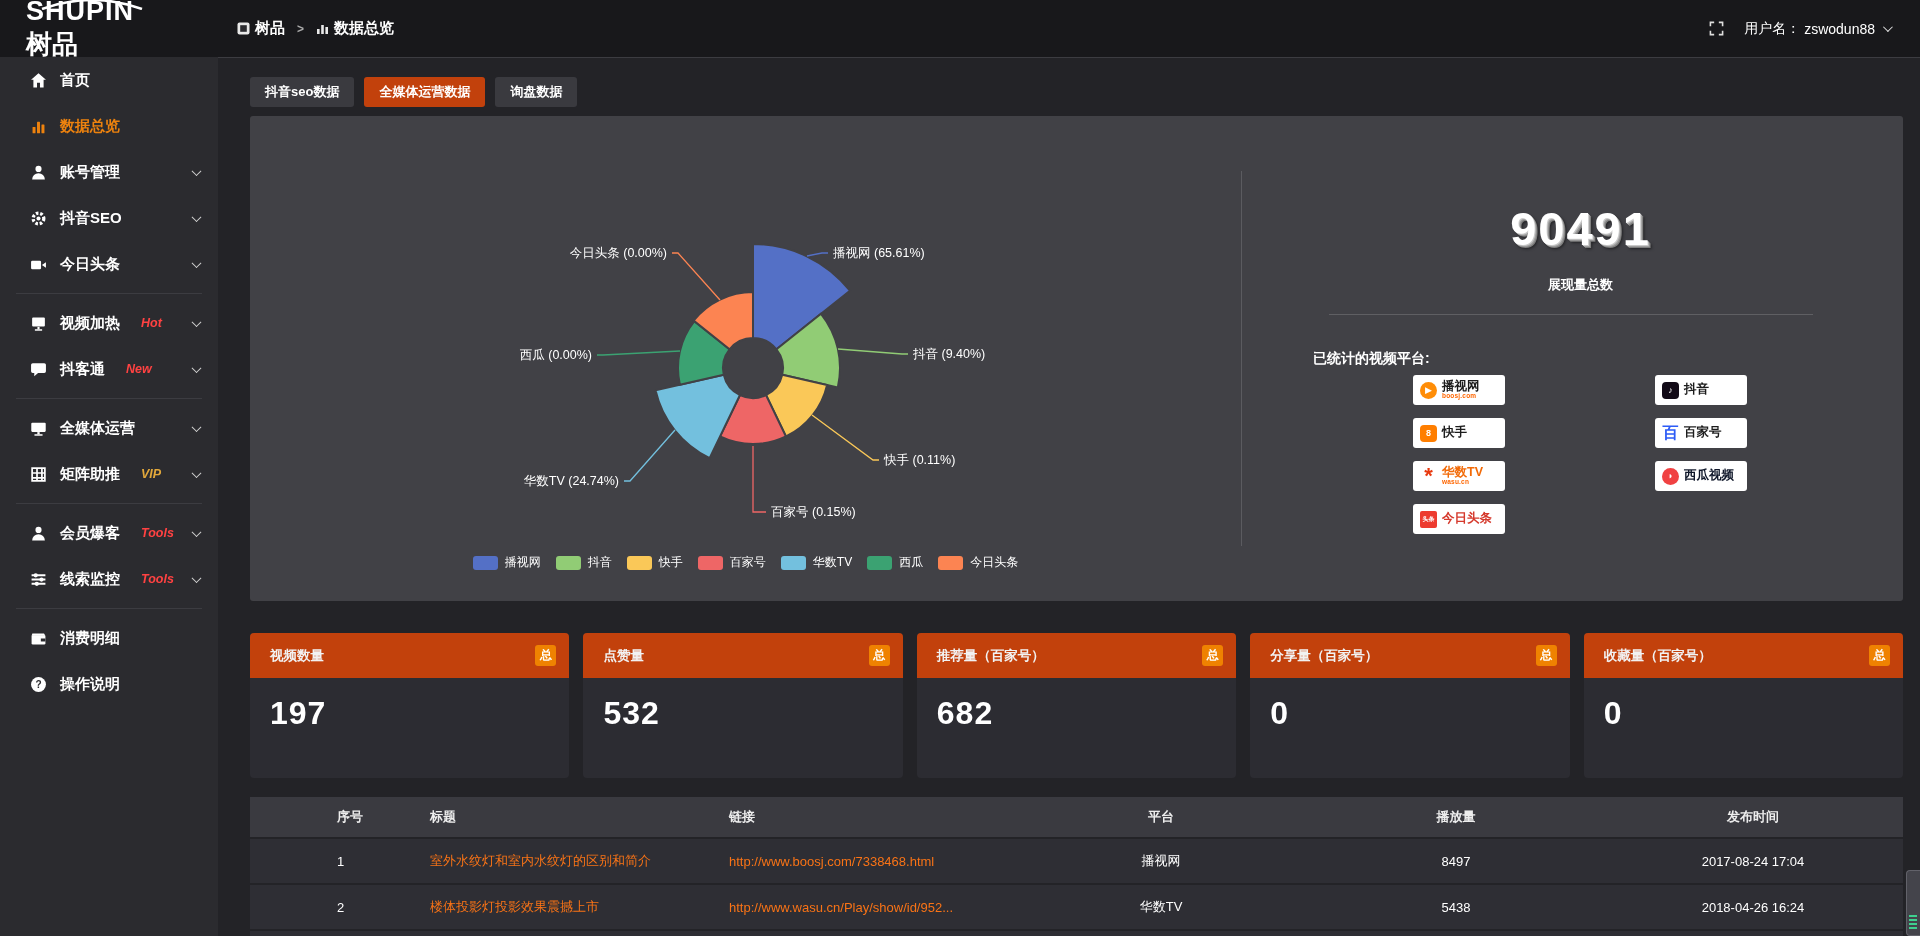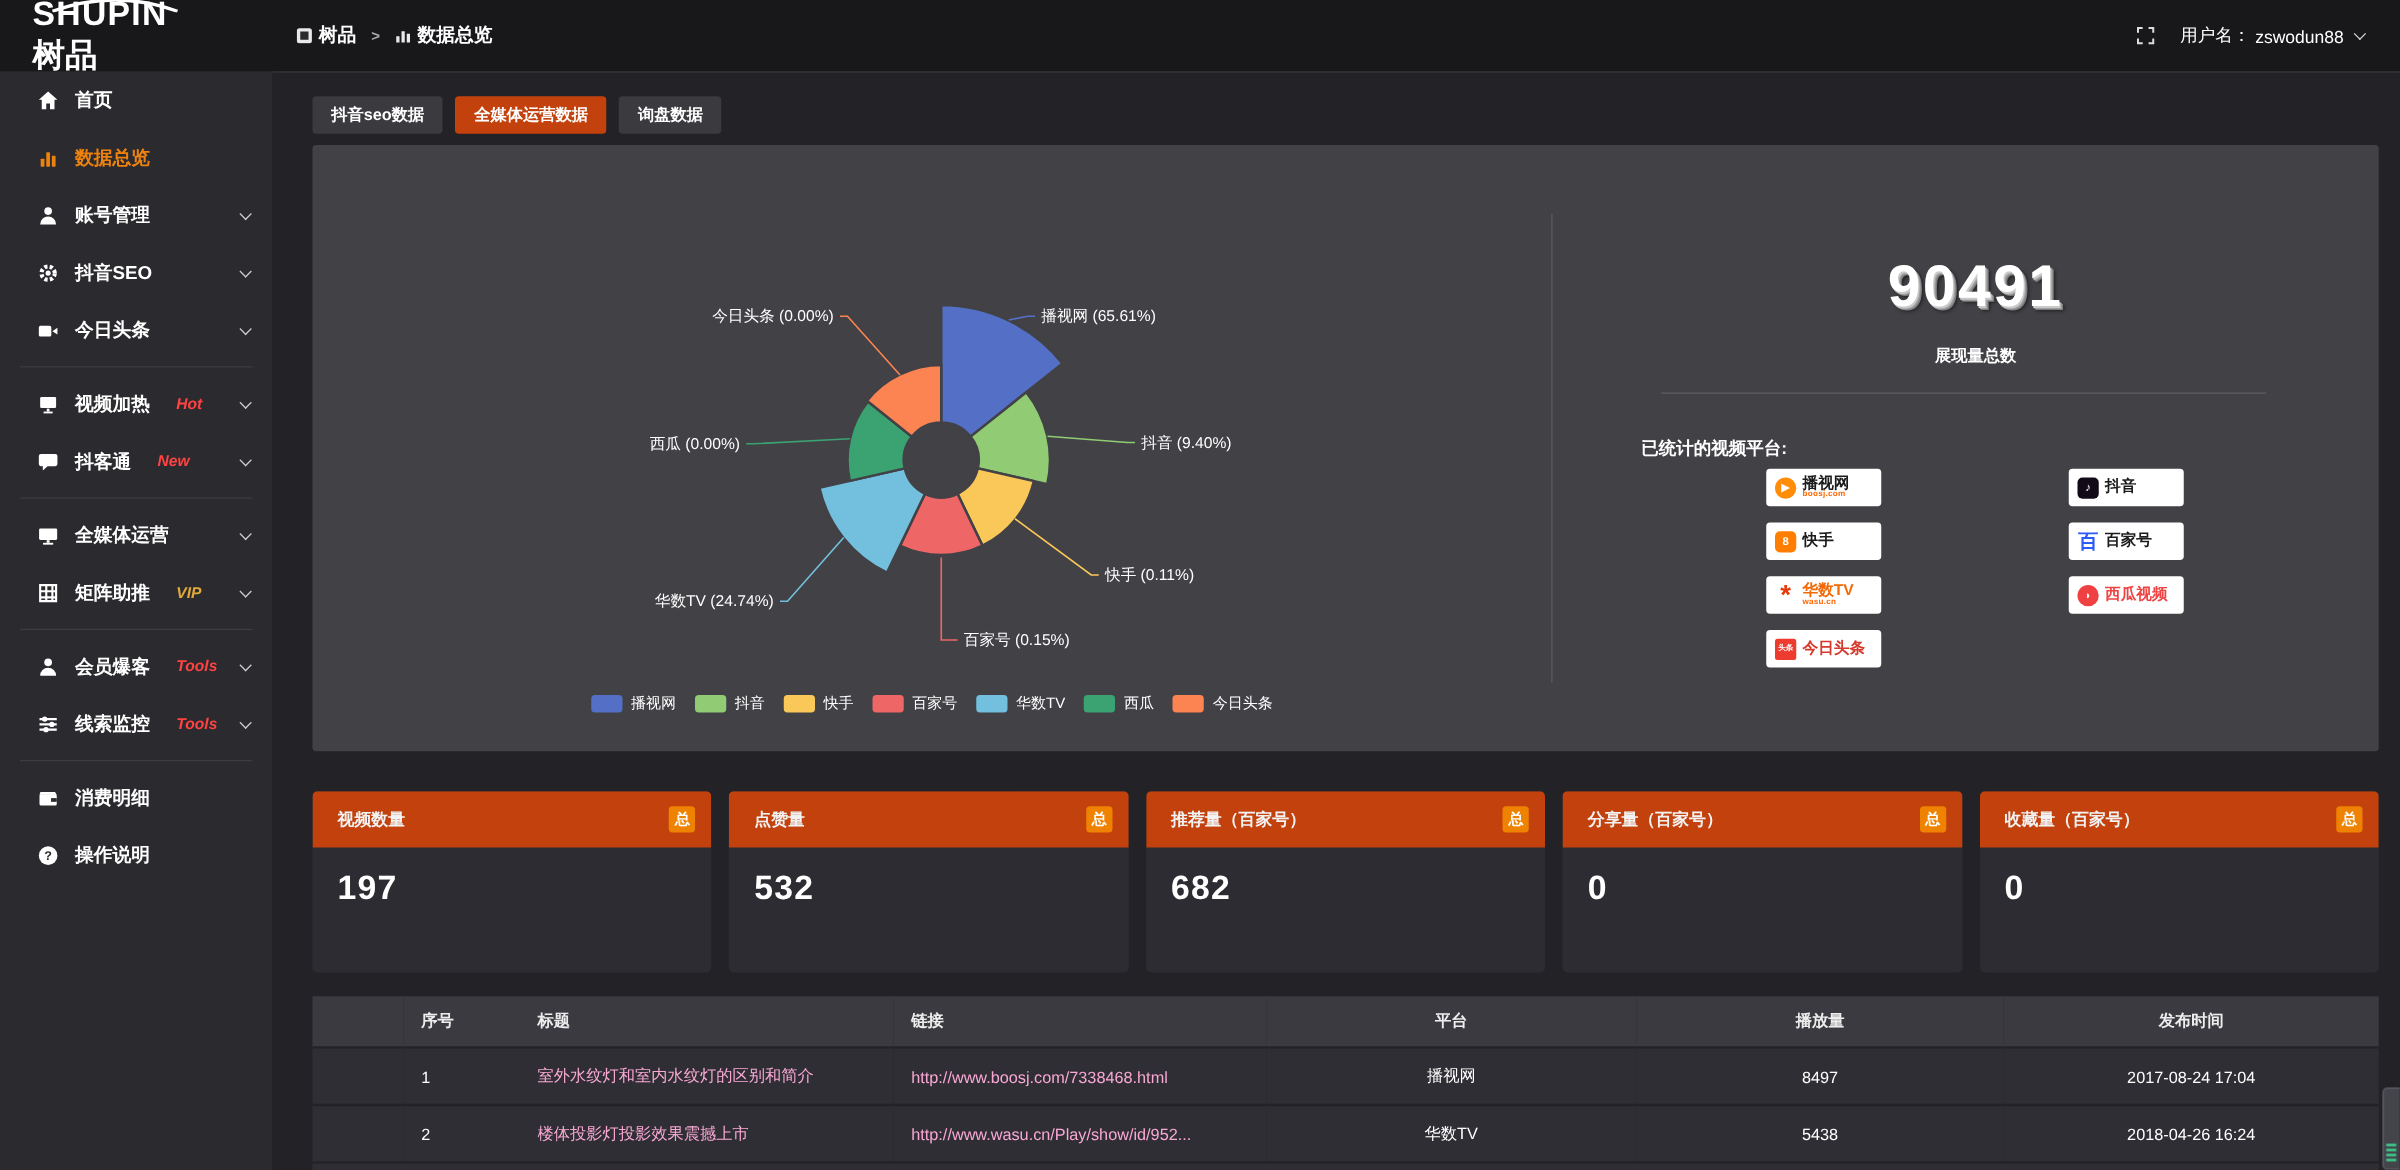--- a/index.html
+++ b/index.html
@@ -72,30 +72,30 @@
   .pf-name { font-size:12.5px; font-weight:800; line-height:1.05; display:flex; flex-direction:column; }
   .pf-sub { font-size:6.5px; font-weight:700; color:#f60; letter-spacing:.2px; }
 
   
   .cards { display:flex; gap:14px; margin-top:32px; }
   .card { flex:1; height:145px; border-radius:4px; overflow:hidden; background:#2c2c32; }
   .card-hd { height:45px; background:#c2410c; display:flex; align-items:center; justify-content:space-between;
     padding:0 13px 0 20px; font-size:13.5px; font-weight:700; color:#f2f2f2; }
   .badge-total { width:21px; height:21px; background:#ef8201; border-radius:3px; color:#fff; font-size:12px;
     font-weight:700; display:flex; align-items:center; justify-content:center; cursor:pointer; }
-  .card-val { padding:17px 0 0 20px; font-size:27px; font-weight:700; letter-spacing:1px; }
+  .card-val { padding:17px 0 0 20px; font-size:32px; font-weight:700; letter-spacing:1px; }
 
   
   .tbl { width:1653px; margin-top:19px; border-collapse:separate; border-spacing:0; table-layout:fixed; }
   .tbl th { background:#3a3a40; height:42px; font-size:13px; font-weight:700; color:#ededed;
     border-bottom:2px solid #232327; }
   .tbl td { background:#2e2e34; height:46px; font-size:13px; color:#fff; border-bottom:2px solid #232327; }
   .cell-left { text-align:left; padding-left:14px; }
   .cell-center { text-align:center; }
-  .link { color:#f9a8d4; cursor:pointer; overflow:hidden; white-space:nowrap; text-overflow:ellipsis; display:block; }
+  .link { color:#f97316; cursor:pointer; overflow:hidden; white-space:nowrap; text-overflow:ellipsis; display:block; }
   .cb { width:15px; height:15px; background:#fff; border-radius:2px; margin:0 auto; cursor:pointer; }
 
   
   .float-widget { position:fixed; right:0; top:870px; width:14px; height:66px; background:#44444b;
     border:1px solid #62626a; border-right:none; border-radius:4px 0 0 4px; cursor:pointer; }
   .eq { position:absolute; bottom:6px; left:2px; }
   .eq div { width:8px; height:2px; background:#3ed08e; margin-top:2px; }
 </style>
 </head>
 <body>
@@ -366,21 +366,21 @@
           <div class="pf-badge">
             <span class="pic pic-bai">百</span>
             <span class="pf-name" style="color:#1c1c1c">百家号</span>
           </div>
           <div class="pf-badge">
             <span class="pic pic-burst">*</span>
             <span class="pf-name" style="color:#f26a07">华数TV<span class="pf-sub">wasu.cn</span></span>
           </div>
           <div class="pf-badge">
             <span class="pic pic-circle" style="background:#f04142">◗</span>
-            <span class="pf-name" style="color:#ef4444">西瓜视频</span>
+            <span class="pf-name" style="color:#0f172a">西瓜视频</span>
           </div>
           <div class="pf-badge">
             <span class="pic pic-sq" style="background:#ed3b2f">头条</span>
             <span class="pf-name" style="color:#d5392c">今日头条</span>
           </div>
         </div>
     </div>
   </div>
 
   <div class="cards">

